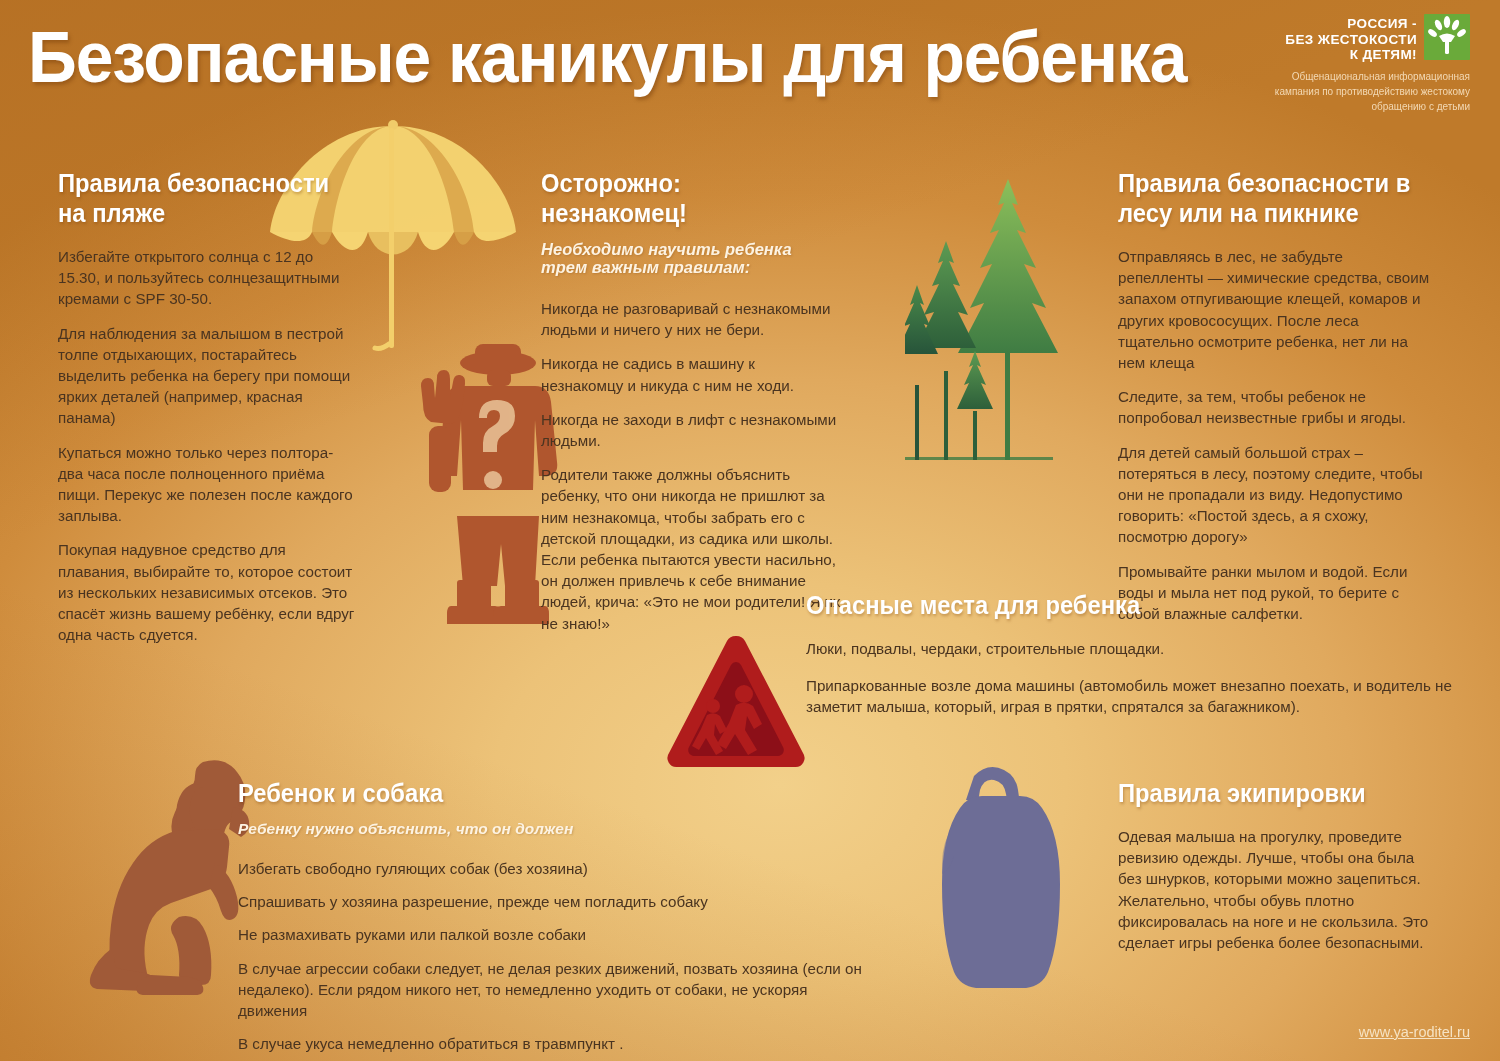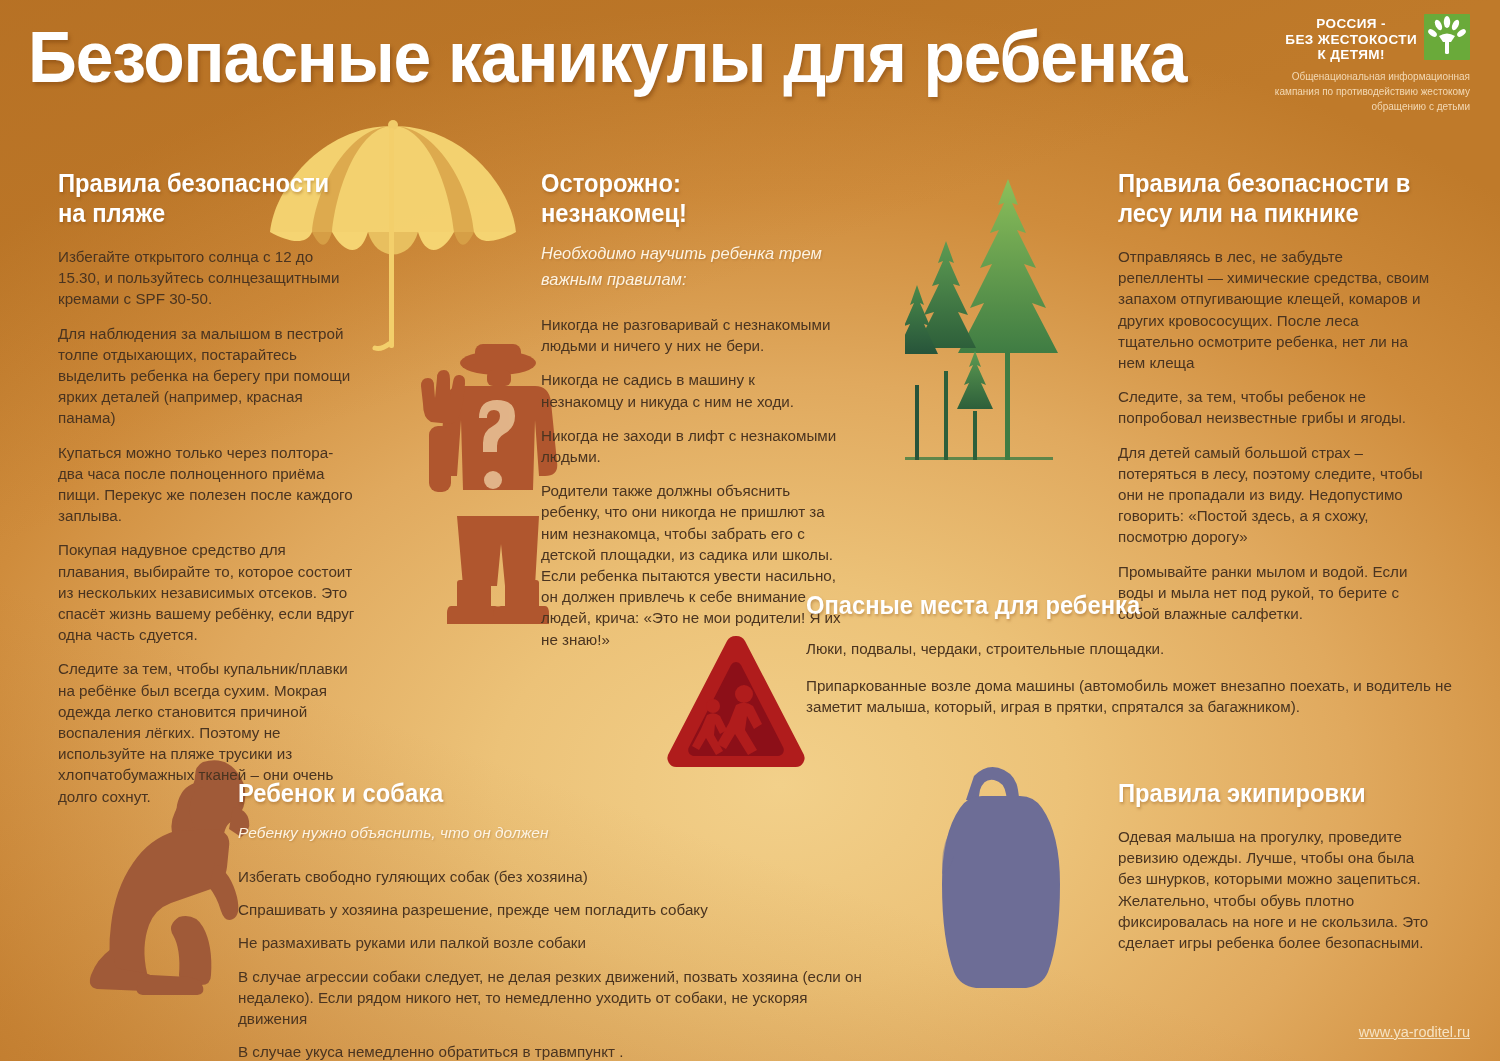--- a/index.html
+++ b/index.html
@@ -29,35 +29,35 @@
     transform:scaleX(.93);transform-origin:left top;
     text-shadow:2px 3px 4px rgba(120,62,10,.45);
     white-space:nowrap;
   }
 
   
   .logo{position:absolute;right:30px;top:14px;width:210px;text-align:right;}
   .logo-row{display:flex;align-items:flex-start;justify-content:flex-end;gap:7px;}
   .logo-txt{
     color:#fff;font-weight:bold;font-size:13.5px;line-height:15.5px;
-    letter-spacing:.4px;text-align:center;padding-top:2px;
+    letter-spacing:.4px;text-align:right;padding-top:2px;
   }
   .logo-mark{width:46px;height:46px;background:#6aaa3a;flex:0 0 auto;position:relative;border-radius:1px;}
   .logo-sub{
     margin-top:6px;color:#f3d9b4;font-size:10px;line-height:15px;text-align:right;
   }
 
   
   .h2{
     color:#ffffff;font-weight:bold;font-size:25px;line-height:30px;
     text-shadow:1px 2px 3px rgba(120,62,10,.35);
     transform:scaleX(.95);transform-origin:left top;
   }
   .lead{
-    color:#fdf3e2;font-style:italic;font-weight:normal;font-size:16.5px;line-height:26px;
+    color:#fdf3e2;font-style:italic;font-weight:bold;font-size:16.5px;line-height:18px;
     text-shadow:1px 1px 2px rgba(120,62,10,.25);
   }
   p.body{
     color:#4a3420;font-size:15.2px;line-height:21.2px;margin:0 0 13px 0;
   }
   p.body:last-child{margin-bottom:0;}
 
   .col{position:absolute;}
   #col-beach{left:58px;top:168px;width:300px;}
   #col-beach .h2{margin-bottom:18px;}
@@ -238,21 +238,20 @@
     <div class="logo-sub">Общенациональная информационная кампания по противодействию жестокому обращению с детьми</div>
   </div>
 
 
   <div class="col" id="col-beach">
     <div class="h2">Правила безопасности на пляже</div>
     <p class="body">Избегайте открытого солнца с 12 до 15.30, и пользуйтесь солнцезащитными кремами с SPF 30-50.</p>
     <p class="body">Для наблюдения за малышом в пестрой толпе отдыхающих, постарайтесь выделить ребенка на берегу при помощи ярких деталей (например, красная панама)</p>
     <p class="body">Купаться можно только через полтора-два часа после полноценного приёма пищи. Перекус же полезен после каждого заплыва.</p>
     <p class="body">Покупая надувное средство для плавания, выбирайте то, которое состоит из нескольких независимых отсеков. Это спасёт жизнь вашему ребёнку, если вдруг одна часть сдуется.</p>
-    <p class="body">Следите за тем, чтобы купальник/плавки на ребёнке был всегда сухим. Мокрая одежда легко становится причиной воспаления лёгких. Поэтому не используйте на пляже трусики из хлопчатобумажных тканей – они очень долго сохнут.</p>
   </div>
 
   <div class="col" id="col-stranger">
     <div class="h2">Осторожно: незнакомец!</div>
     <div class="lead">Необходимо научить ребенка трем важным правилам:</div>
     <p class="body">Никогда не разговаривай с незнакомыми людьми и ничего у них не бери.</p>
     <p class="body">Никогда не садись в машину к незнакомцу и никуда с ним не ходи.</p>
     <p class="body">Никогда не заходи в лифт с незнакомыми людьми.</p>
     <p class="body">Родители также должны объяснить ребенку, что они никогда не пришлют за ним незнакомца, чтобы забрать его с детской площадки, из садика или школы. Если ребенка пытаются увести насильно, он должен привлечь к себе внимание людей, крича: «Это не мои родители! Я их не знаю!»</p>
   </div>

